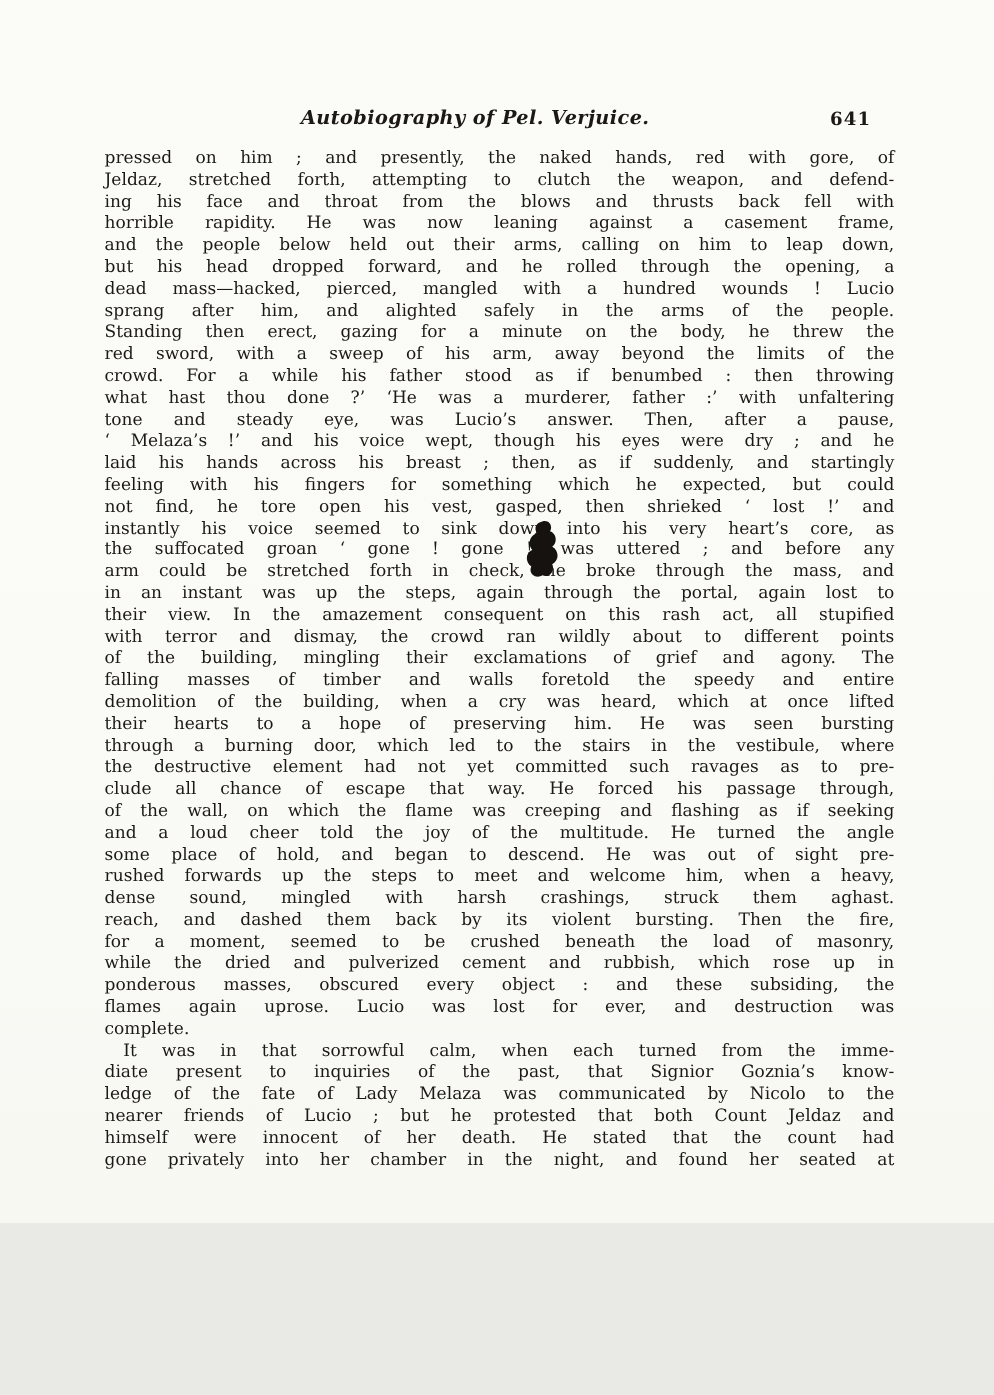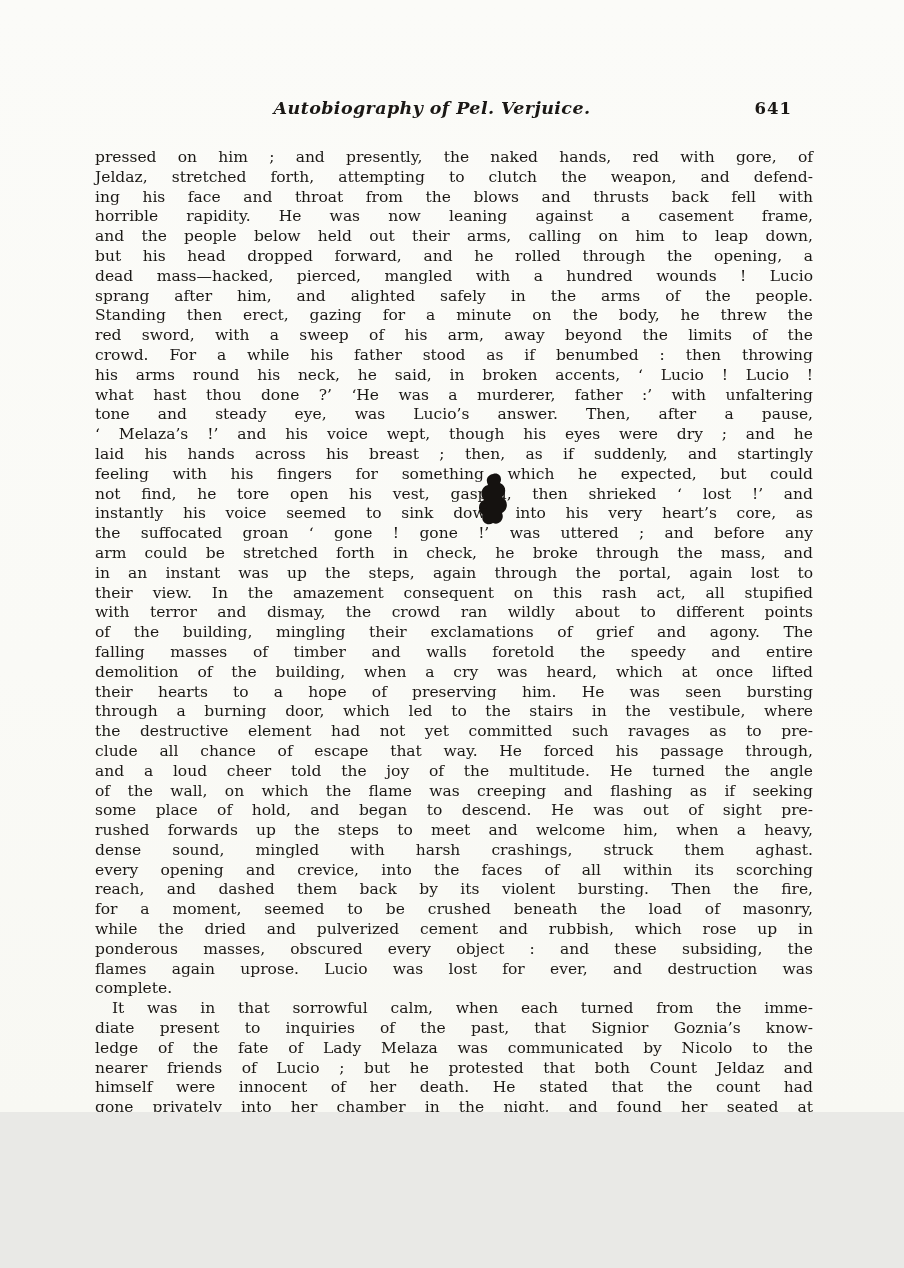--- a/index.html
+++ b/index.html
@@ -40,21 +40,21 @@
     right: 21px;
     top: 1px;
     font-weight: bold;
     font-size: 16.5px;
     letter-spacing: 1px;
     margin-left: 12px;
   }
   .text-block {
     position: absolute;
     left: 95px;
-    top: 148px;
+    top: 134px;
     width: 718px;
     font-size: 15.5px;
     line-height: 19.8px;
     word-spacing: 1px;
   }
   .line {
     text-align: justify;
     text-align-last: justify;
     white-space: normal;
   }
@@ -85,46 +85,44 @@
         <div class="line">Jeldaz, stretched forth, attempting to clutch the weapon, and defend-</div>
         <div class="line">ing his face and throat from the blows and thrusts back fell with</div>
         <div class="line">horrible rapidity.  He was now leaning against a casement frame,</div>
         <div class="line">and the people below held out their arms, calling on him to leap down,</div>
         <div class="line">but his head dropped forward, and he rolled through the opening, a</div>
         <div class="line">dead mass—hacked, pierced, mangled with a hundred wounds !  Lucio</div>
         <div class="line">sprang after him, and alighted safely in the arms of the people.</div>
         <div class="line">Standing then erect, gazing for a minute on the body, he threw the</div>
         <div class="line">red sword, with a sweep of his arm, away beyond the limits of the</div>
         <div class="line">crowd.  For a while his father stood as if benumbed : then throwing</div>
-        <div class="line">his arms round his neck, he said, in broken accents, ‘ Lucio !  Lucio !</div>
         <div class="line">what hast thou done ?’  ‘He was a murderer, father :’ with unfaltering</div>
         <div class="line">tone and steady eye, was Lucio’s answer.  Then, after a pause,</div>
         <div class="line">‘ Melaza’s !’ and his voice wept, though his eyes were dry ; and he</div>
         <div class="line">laid his hands across his breast ; then, as if suddenly, and startingly</div>
         <div class="line">feeling with his fingers for something which he expected, but could</div>
         <div class="line">not find, he tore open his vest, gasped, then shrieked ‘ lost !’ and</div>
         <div class="line">instantly his voice seemed to sink down into his very heart’s core, as</div>
         <div class="line">the suffocated groan ‘ gone !  gone !’ was uttered ; and before any</div>
         <div class="line">arm could be stretched forth in check, he broke through the mass, and</div>
         <div class="line">in an instant was up the steps, again through the portal, again lost to</div>
         <div class="line">their view.  In the amazement consequent on this rash act, all stupified</div>
         <div class="line">with terror and dismay, the crowd ran wildly about to different points</div>
         <div class="line">of the building, mingling their exclamations of grief and agony.  The</div>
         <div class="line">falling masses of timber and walls foretold the speedy and entire</div>
         <div class="line">demolition of the building, when a cry was heard, which at once lifted</div>
         <div class="line">their hearts to a hope of preserving him.  He was seen bursting</div>
         <div class="line">through a burning door, which led to the stairs in the vestibule, where</div>
         <div class="line">the destructive element had not yet committed such ravages as to pre-</div>
         <div class="line">clude all chance of escape that way.  He forced his passage through,</div>
+        <div class="line">of the wall, on which the flame was creeping and flashing as if seeking</div>
         <div class="line">and a loud cheer told the joy of the multitude.  He turned the angle</div>
-        <div class="line">of the wall, on which the flame was creeping and flashing as if seeking</div>
         <div class="line">some place of hold, and began to descend.  He was out of sight pre-</div>
         <div class="line">rushed forwards up the steps to meet and welcome him, when a heavy,</div>
         <div class="line">dense sound, mingled with harsh crashings, struck them aghast.</div>
-        <div class="line">every opening and crevice, into the faces of all within its scorching</div>
         <div class="line">reach, and dashed them back by its violent bursting.  Then the fire,</div>
         <div class="line">for a moment, seemed to be crushed beneath the load of masonry,</div>
         <div class="line">while the dried and pulverized cement and rubbish, which rose up in</div>
         <div class="line">ponderous masses, obscured every object : and these subsiding, the</div>
         <div class="line">flames again uprose.  Lucio was lost for ever, and destruction was</div>
         <div class="line last-left">complete.</div>
       </div>
     <div class="para">
         <div class="line indent">It was in that sorrowful calm, when each turned from the imme-</div>
         <div class="line">diate present to inquiries of the past, that Signior Goznia’s know-</div>

